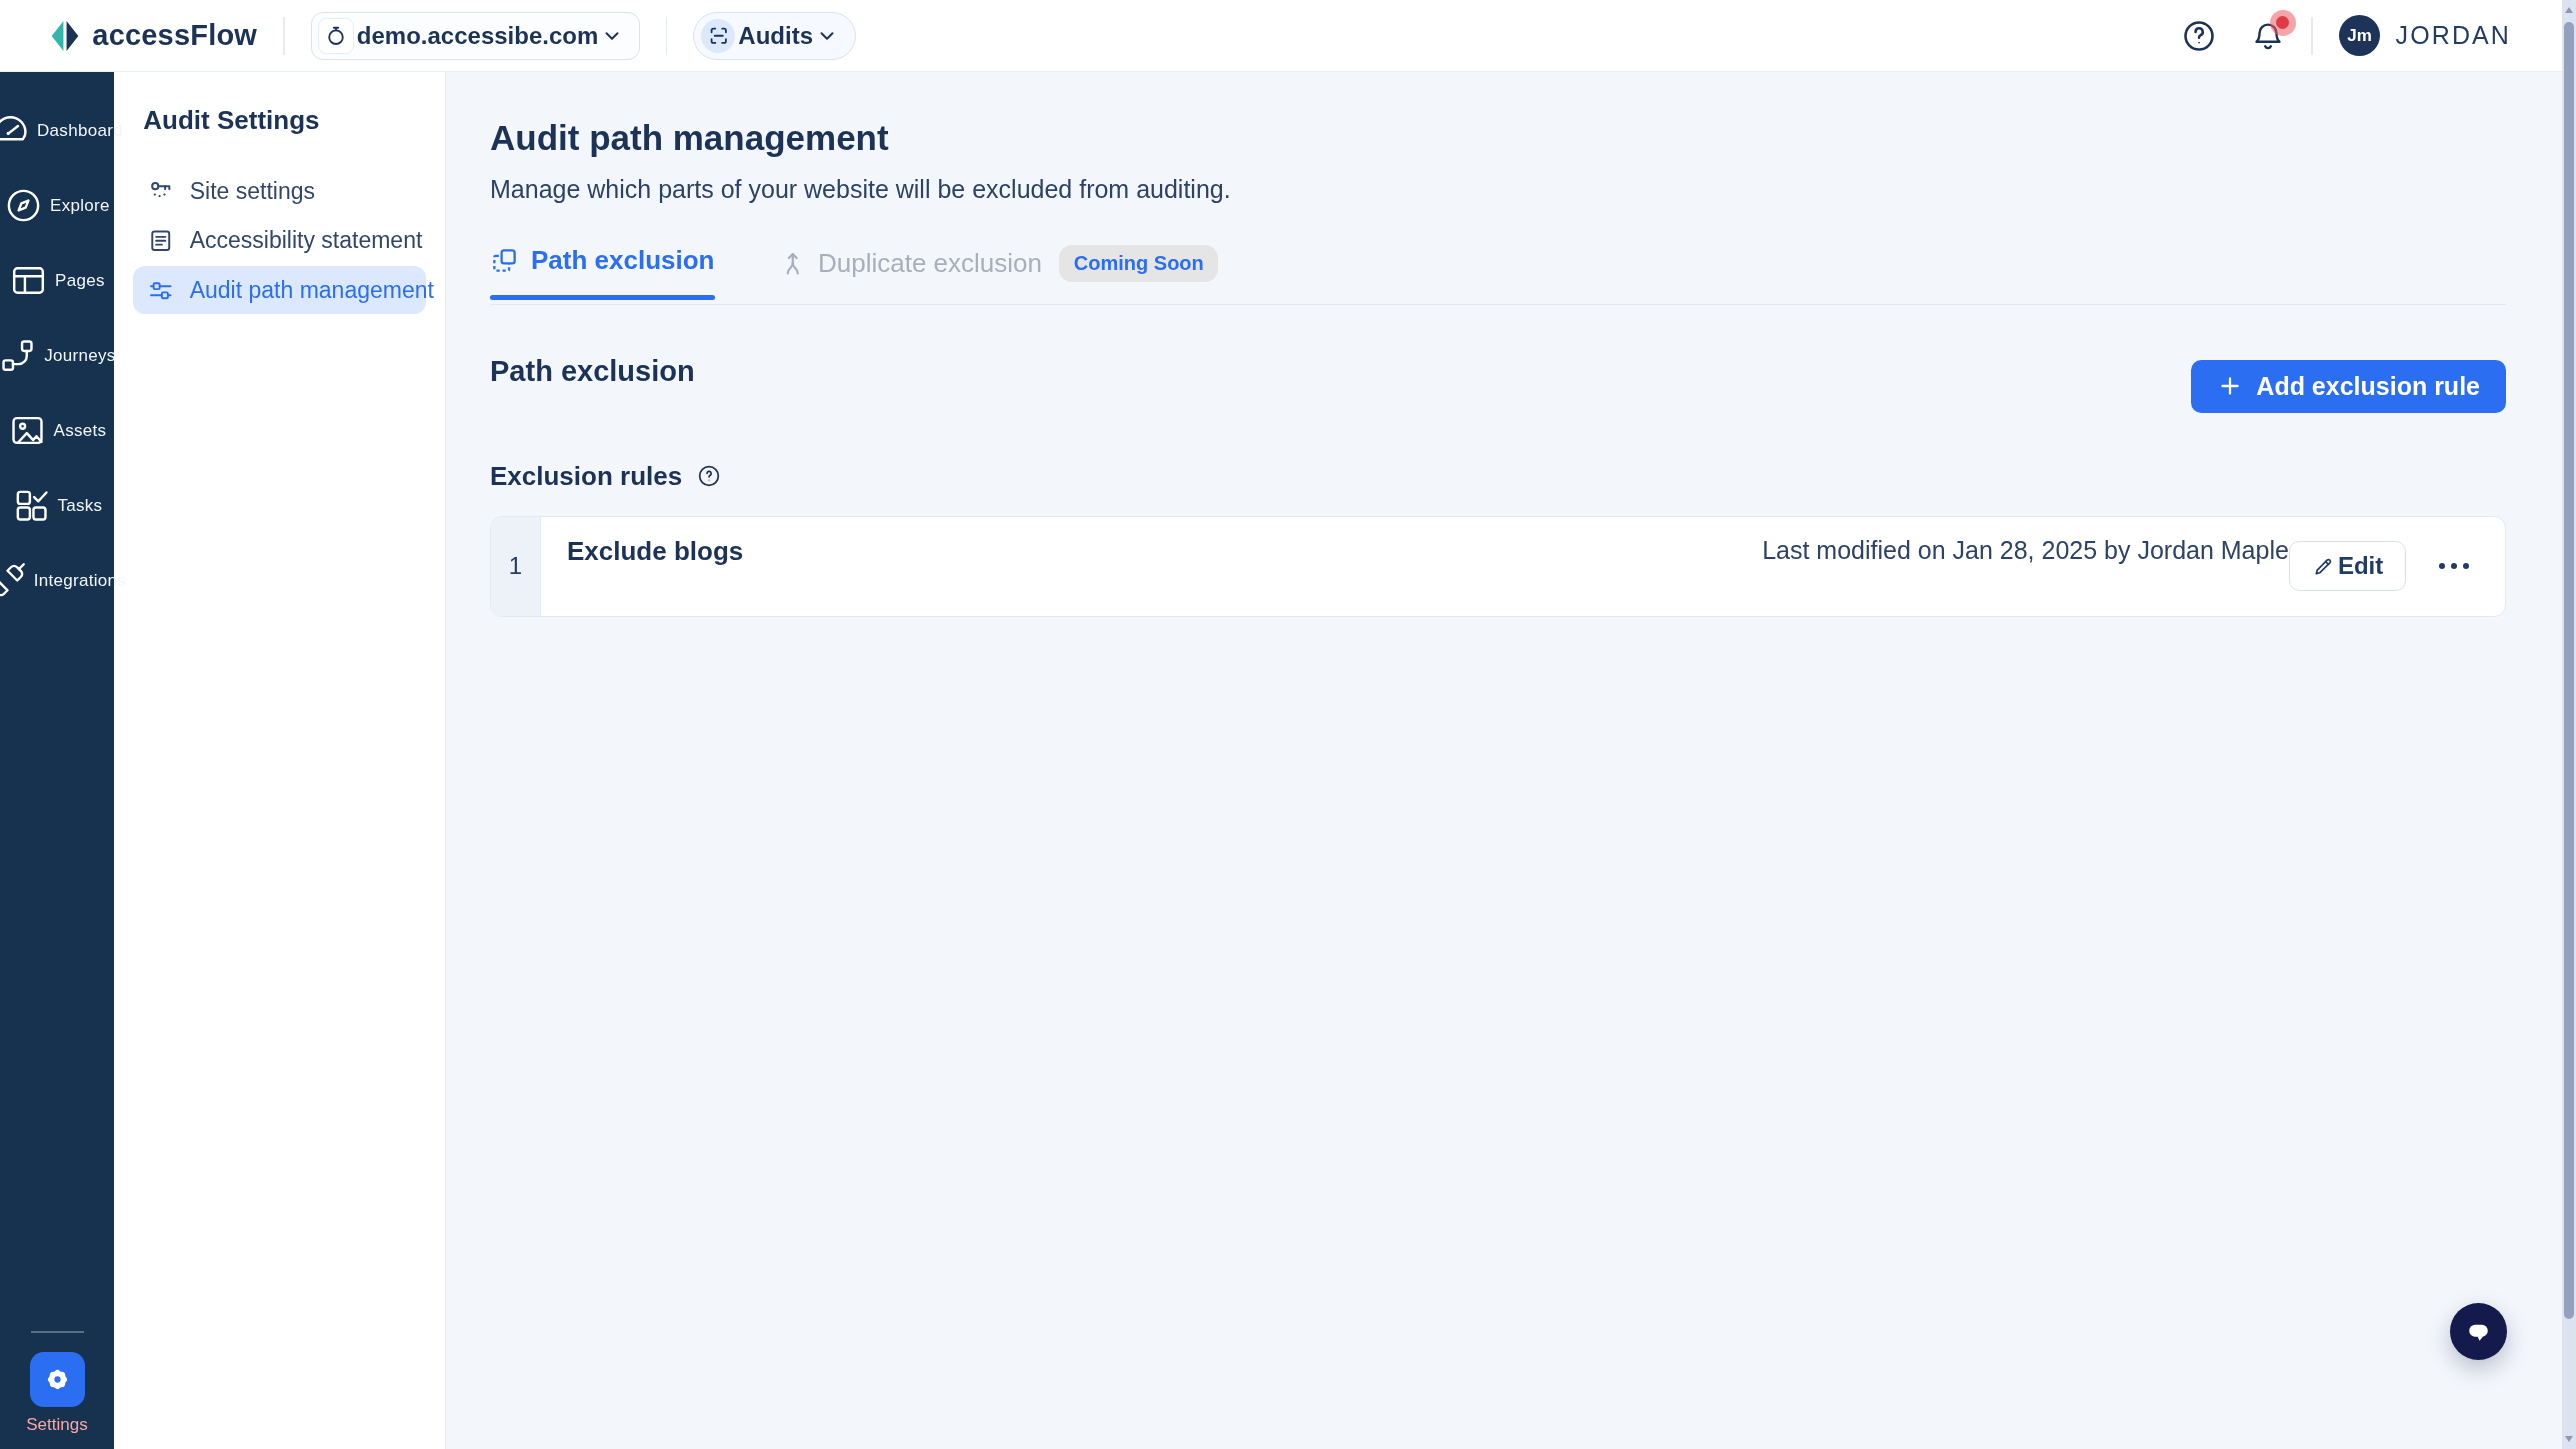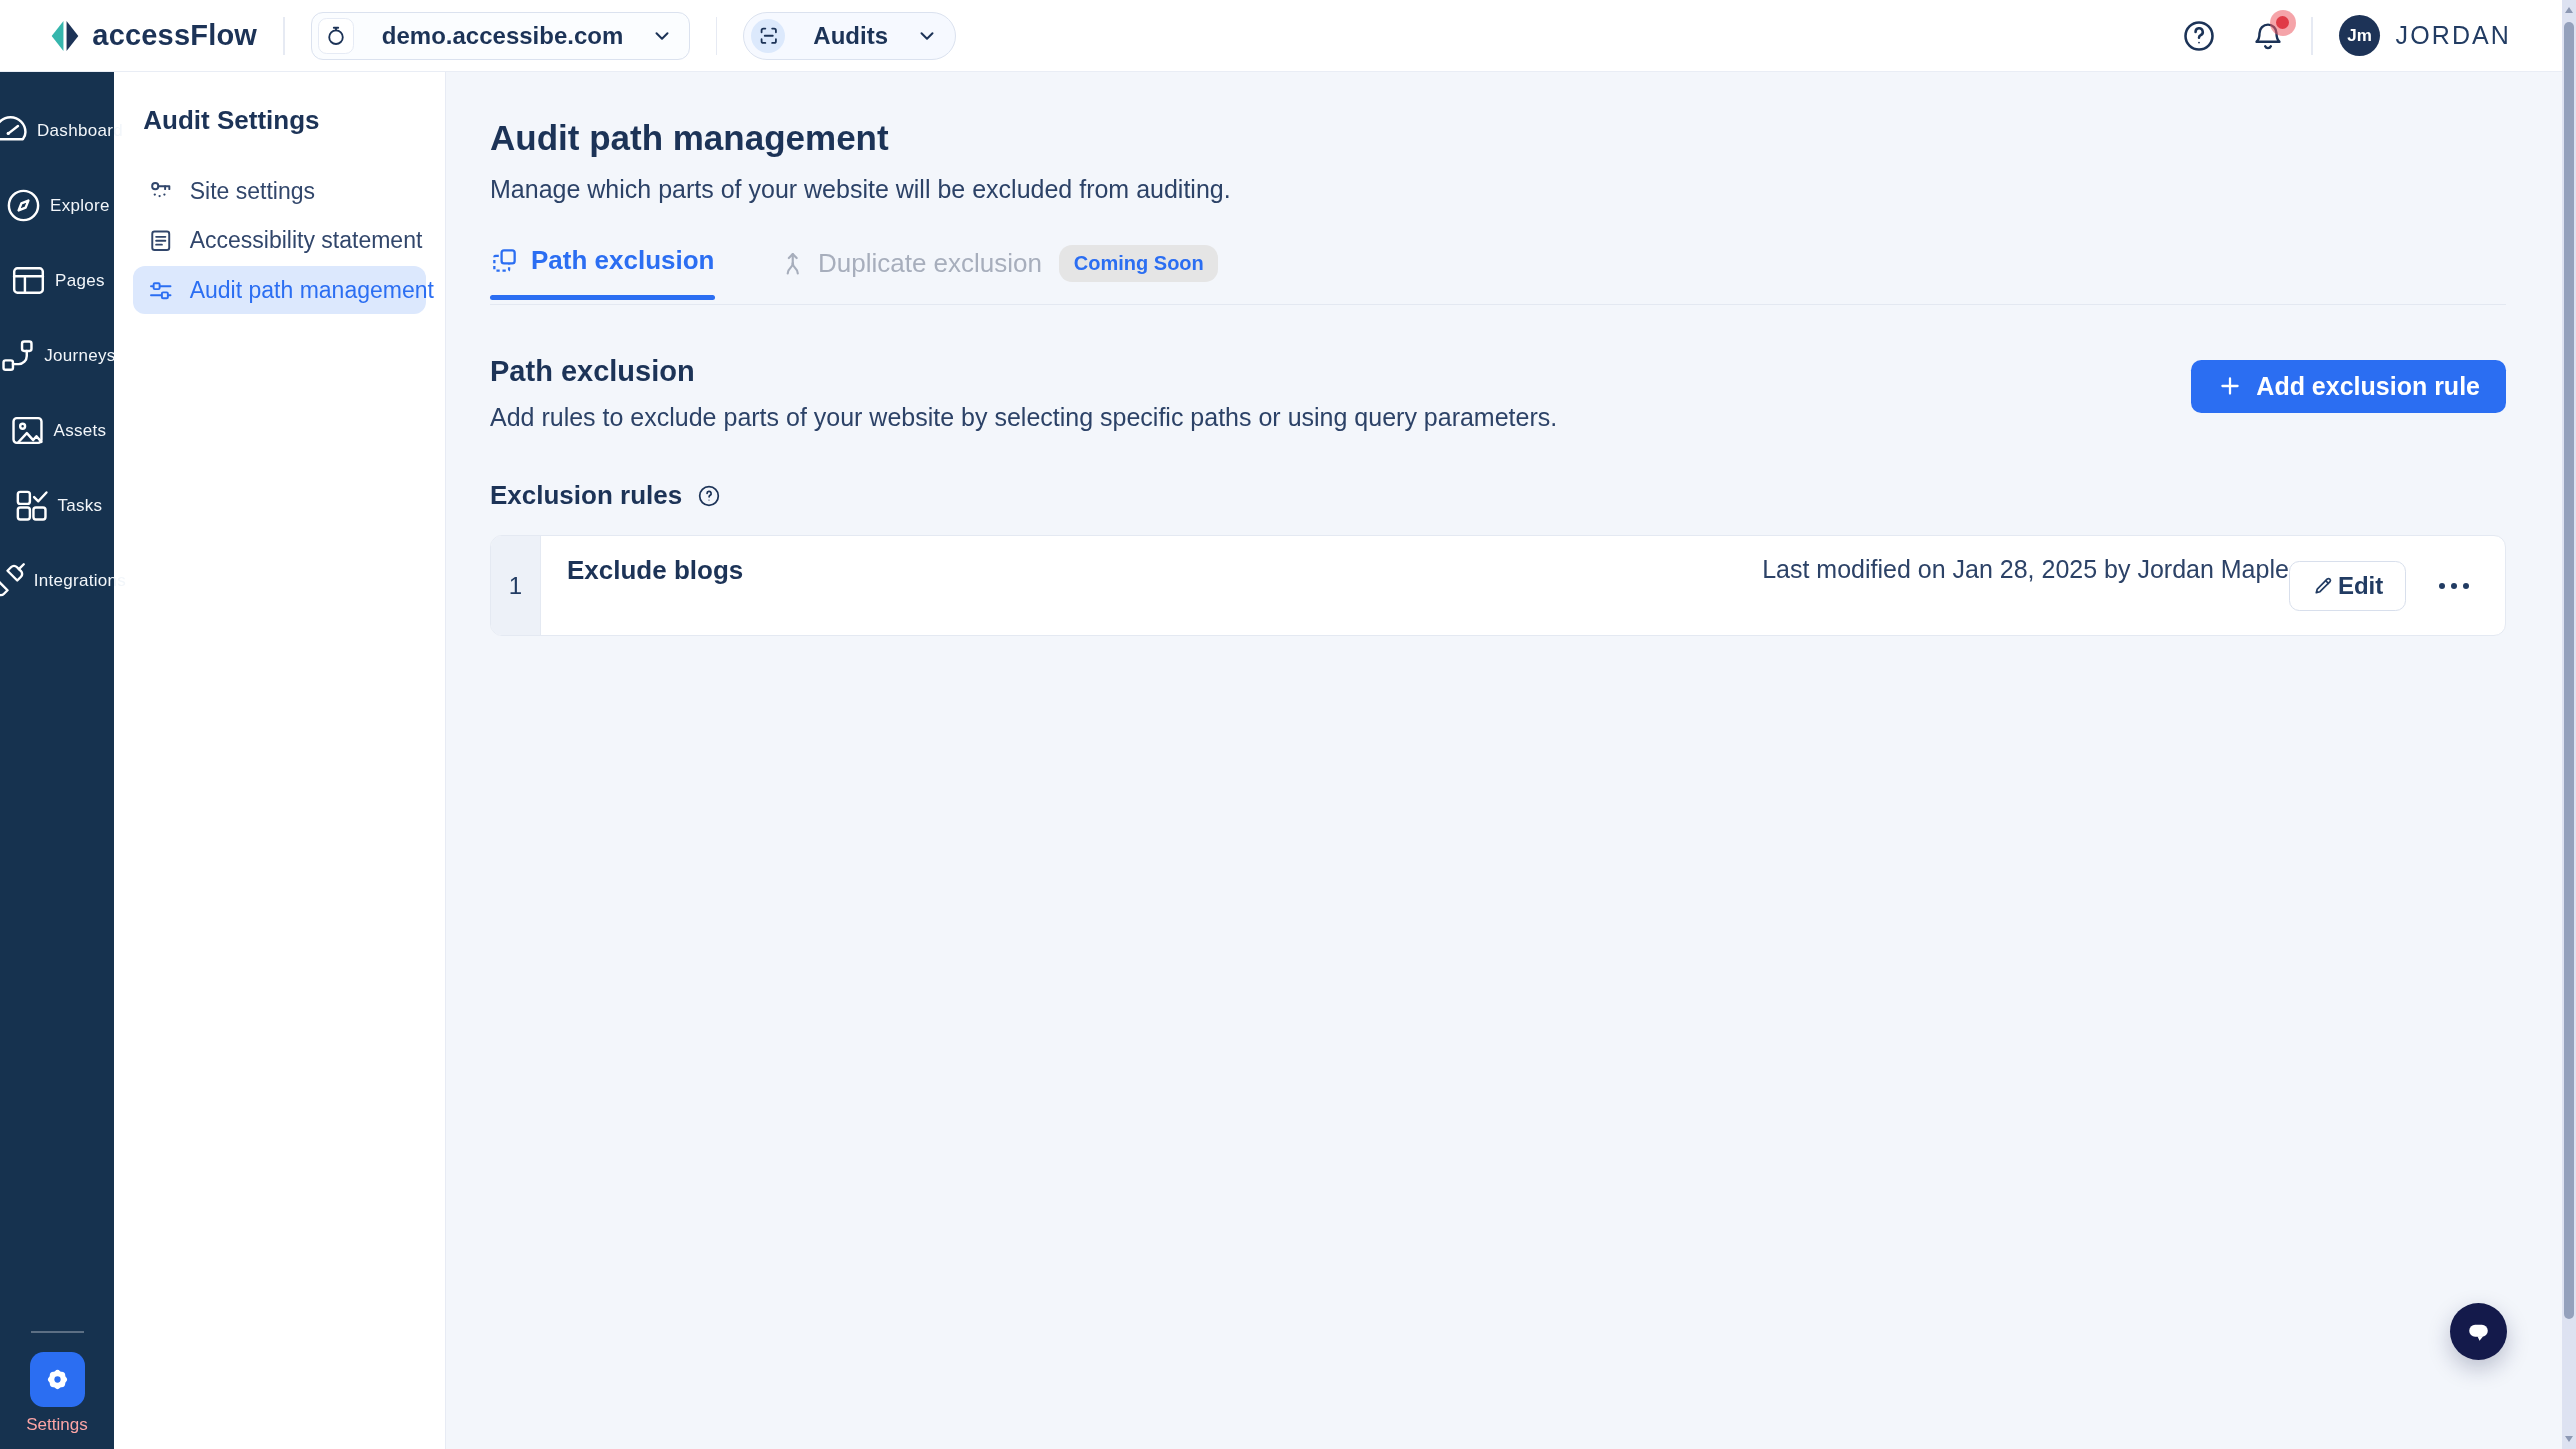--- a/index.html
+++ b/index.html
@@ -8,21 +8,21 @@
   svg { display:block; }
 
   
   .header { position:absolute; top:0; left:0; width:2576px; height:72px; background:#fff;
             border-bottom:1.7px solid #e9edf5; display:flex; align-items:center;
             justify-content:space-between; padding:0 65px 0 48px; z-index:5; }
   .h-left, .h-right { display:flex; align-items:center; }
   .brand { display:flex; align-items:center; gap:10.3px; }
   .brand-text { font-size:29px; font-weight:700; color:#1c3357; letter-spacing:0.2px; }
   .vdiv { width:1.7px; height:38px; background:#e6eaf3; margin:0 26px; }
-  .select-btn { display:flex; align-items:center; gap:28px; height:48px; background:#fbfdff;
+  .select-btn { display:flex; align-items:center; gap:3px; height:48px; background:#fbfdff;
                 border:1.7px solid #dbe2ef; border-radius:12px; padding:0 15.5px 0 6px; cursor:pointer;
                 font-family:inherit; }
   .select-btn .chip { width:36px; height:36px; border:1.7px solid #e6ebf5; border-radius:8.6px;
                       background:#fff; display:flex; align-items:center; justify-content:center; color:#1c3357; }
   .select-btn .val { font-size:24px; font-weight:700; color:#1c3357; }
   .audits-btn { border-radius:24px; background:#f6f9ff; padding:0 17px 0 6.9px; }
   .audits-btn .chip { border:none; border-radius:50%; width:34px; height:34px; background:#dce9fc; }
   .chev { color:#1c3357; }
   .icon-btn { background:none; border:none; cursor:pointer; color:#1c3357; position:relative; }
   .h-right .icon-btn { margin-left:34px; }
@@ -344,21 +344,20 @@
         </svg>
       </span>
       <span class="lbl">Duplicate exclusion</span>
       <span class="badge">Coming Soon</span>
     </button>
   </div>
 
   <div class="section-row">
     <div>
       <h2 class="section-title">Path exclusion</h2>
-      <p class="section-desc">Add rules to exclude parts of your website by selecting specific paths or using query parameters.</p>
     </div>
     <button class="add-btn">
       <span>
         <svg width="26" height="26" viewBox="0 0 24 24" fill="none" stroke="#fff" stroke-width="2.1" stroke-linecap="round">
             <path d="M12 5v14M5 12h14"></path>
           </svg>
       </span>
       <span>Add exclusion rule</span>
     </button>
   </div>

